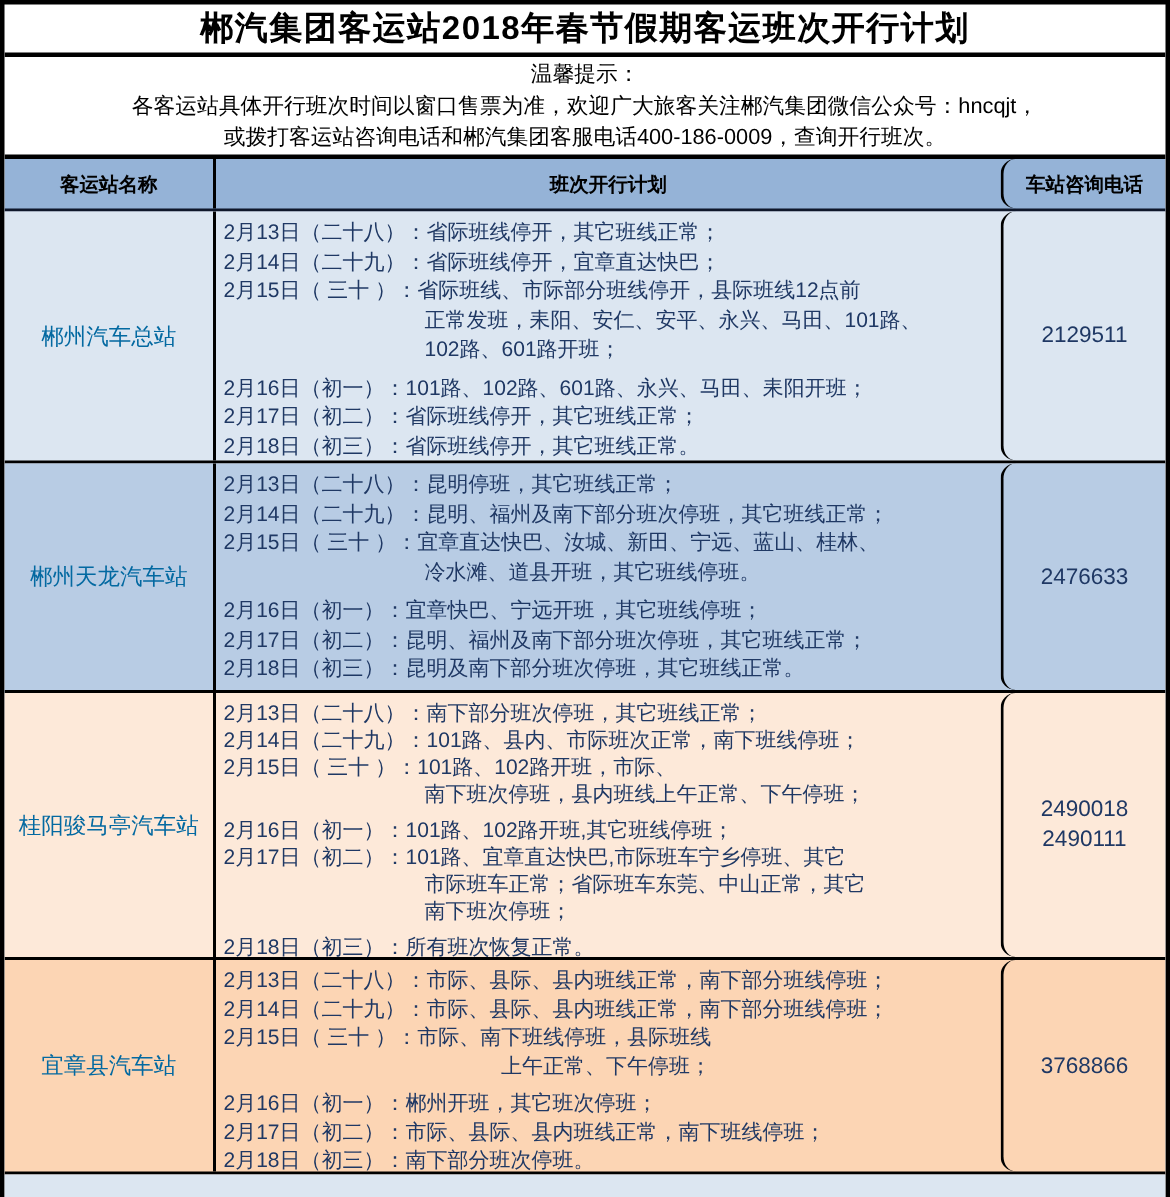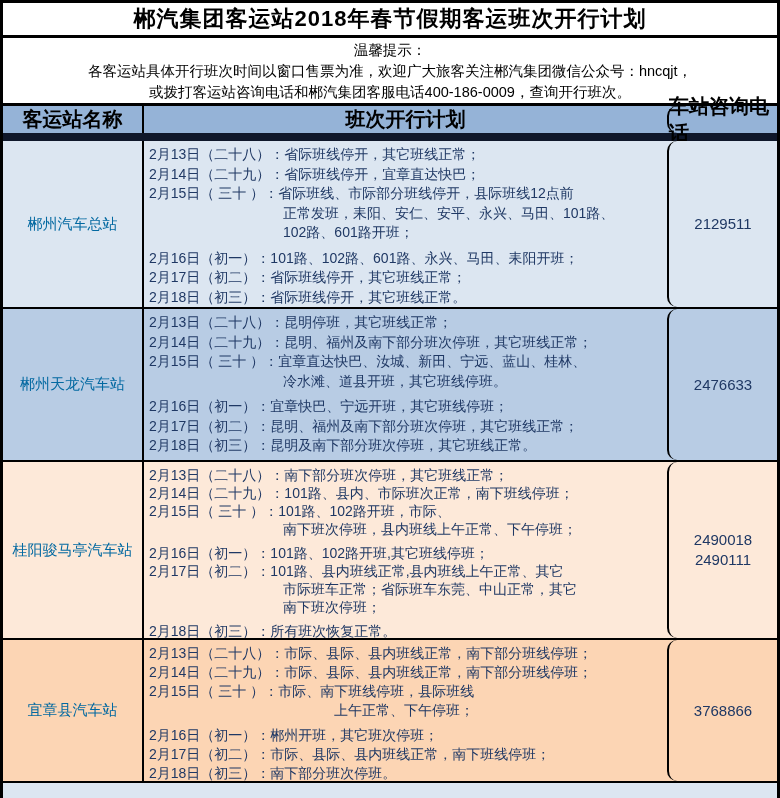--- a/index.html
+++ b/index.html
@@ -21,22 +21,22 @@
   .title { font-size: 22px; font-weight: bold; letter-spacing: 1px; }
   .notice-block {
     height: 68px; flex: none;
     border-bottom: 3px solid #000;
     text-align: center;
     font-size: 14.5px; line-height: 21px;
     padding-top: 2px;
   }
   .thead {
     display: flex; height: 35px; flex: none;
-    border-bottom: 8px solid #0f172a;
-    font-weight: bold; font-size: 20px;
+    border-bottom: 2px solid #0f172a;
+    font-weight: bold; font-size: 13px;
   }
   .th { display: flex; align-items: center; justify-content: center; }
   .col-station { width: 141px; flex: none; border-right: 2px solid #000; }
   .col-plan    { flex: 1; min-width: 0; }
   .col-phone   { width: 110px; flex: none; border-left: 2px solid #000; border-radius: 10px; }
   .trow { display: flex; border-bottom: 2px solid #000; flex: none; }
   .td-station {
     display: flex; align-items: center; justify-content: center;
     font-size: 15px; color: #0369a1; text-align: center;
   }
@@ -114,21 +114,21 @@
       </div>
     </div>
     <div class="trow h2" style="background: rgb(253, 233, 217);">
       <div class="td-station col-station">桂阳骏马亭汽车站</div>
       <div class="td-plan col-plan">
         <div class="line">2月13日（二十八）：南下部分班次停班，其它班线正常；</div>
         <div class="line">2月14日（二十九）：101路、县内、市际班次正常，南下班线停班；</div>
         <div class="line">2月15日（ 三十 ）：101路、102路开班，市际、</div>
         <div class="line indent1">南下班次停班，县内班线上午正常、下午停班；</div>
         <div class="line gap">2月16日（初一）：101路、102路开班,其它班线停班；</div>
-        <div class="line">2月17日（初二）：101路、县内班线正常,县内班线上午正常、其它</div>
+        <div class="line">2月17日（初二）：101路、宜章直达快巴,市际班车宁乡停班、其它</div>
         <div class="line indent1">市际班车正常；省际班车东莞、中山正常，其它</div>
         <div class="line indent1">南下班次停班；</div>
         <div class="line gap">2月18日（初三）：所有班次恢复正常。</div>
       </div>
       <div class="td-phone col-phone">
         <div>2490018</div>
         <div>2490111</div>
       </div>
     </div>
     <div class="trow h3" style="background: rgb(252, 213, 180);">

